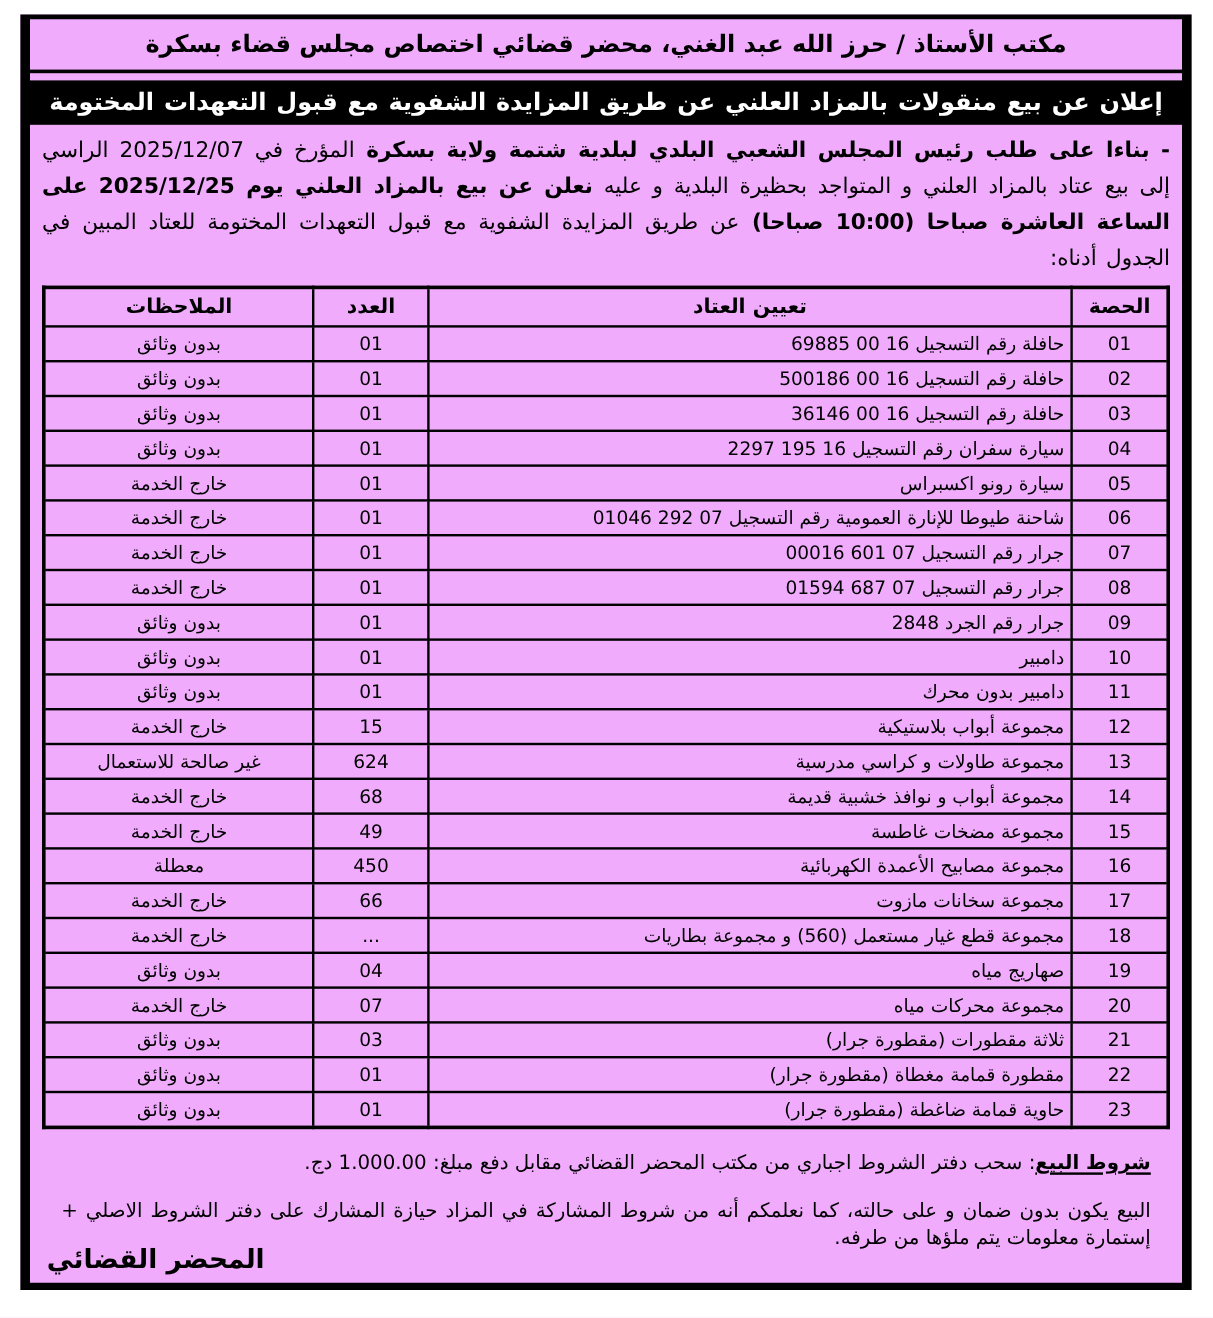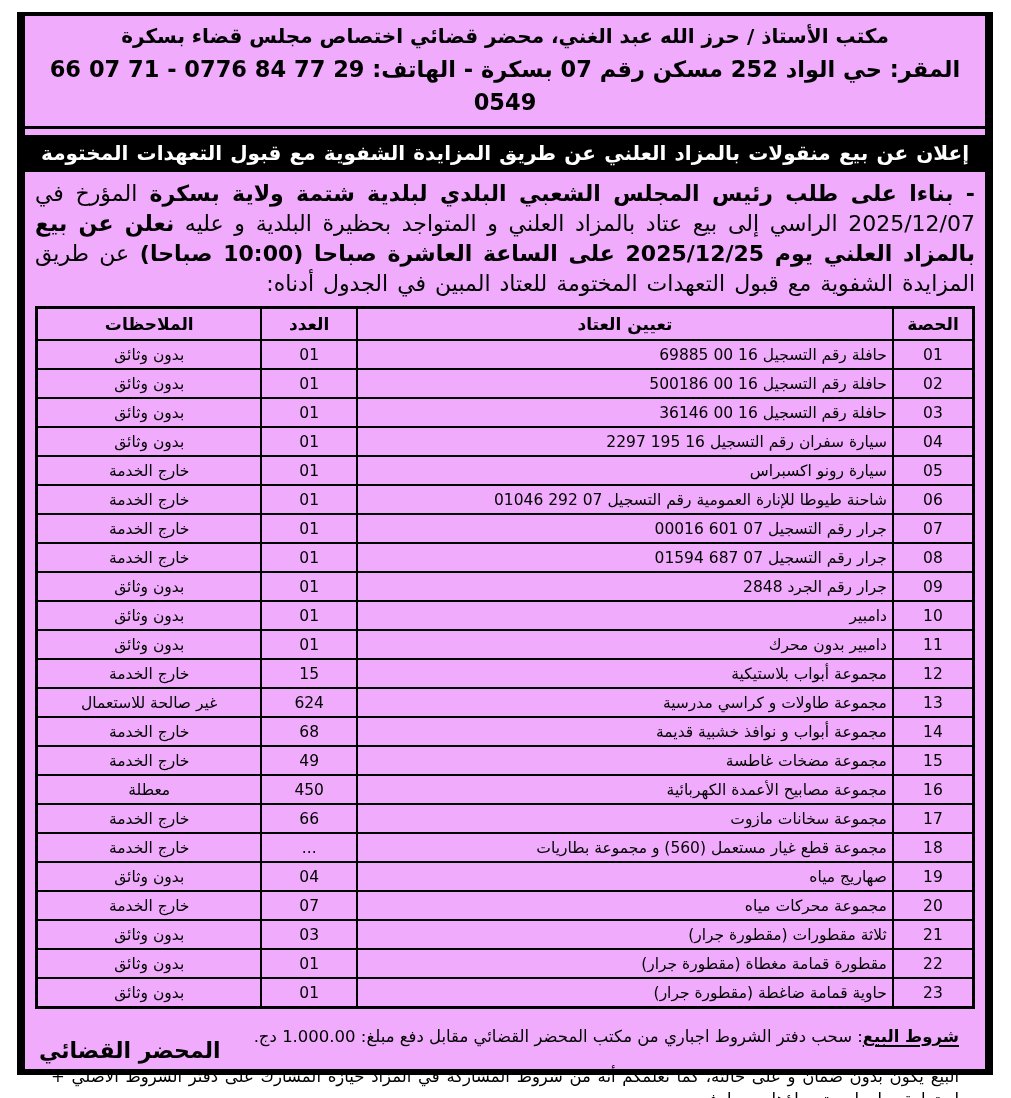--- a/index.html
+++ b/index.html
@@ -17,21 +17,21 @@
   }
   .office-line1{font-size:20px;font-weight:bold;line-height:30px;}
   .office-line2{font-size:22.5px;font-weight:bold;line-height:33px;margin-top:2px;}
   .banner{
     margin-top:6px;background:#000;color:#fff;font-weight:bold;
     font-size:20px;line-height:27px;padding:5px 16px;
     text-align:justify;text-align-last:justify;
   }
   .content{padding:2px 10px 0;}
   .intro{
-    font-size:22px;line-height:30px;text-align:justify;
+    font-size:18px;line-height:30px;text-align:justify;
     margin:5px 0 7px;word-spacing:2px;
   }
   .intro .b{font-weight:bold;}
   table.etable{
     width:100%;border-collapse:collapse;border:3px solid #000;table-layout:fixed;
   }
   table.etable th,table.etable td{
     border:2px solid #000;vertical-align:middle;text-align:center;
     padding:1px 5px;overflow:hidden;white-space:nowrap;
   }
@@ -47,21 +47,20 @@
     font-weight:bold;font-size:22px;
   }
 </style>
 </head>
 <body>
 
 <div class="frame">
 
   <div class="office">
     <div class="office-line1">مكتب الأستاذ / حرز الله عبد الغني، محضر قضائي اختصاص مجلس قضاء بسكرة</div>
-    <div class="office-line2">المقر: حي الواد 252 مسكن رقم 07 بسكرة - الهاتف: 29 77 84 0776 - 71 07 66 0549</div>
   </div>
 
   <div class="banner">إعلان عن بيع منقولات بالمزاد العلني عن طريق المزايدة الشفوية مع قبول التعهدات المختومة</div>
 
   <div class="content">
 
     <p class="intro"><span class="seg-b b">- بناءا على طلب رئيس المجلس الشعبي البلدي لبلدية شتمة ولاية بسكرة </span><span>المؤرخ في 2025/12/07 الراسي إلى بيع عتاد بالمزاد العلني و المتواجد بحظيرة البلدية و عليه </span><span class="seg-b b">نعلن عن بيع بالمزاد العلني يوم 2025/12/25 على الساعة العاشرة صباحا (10:00 صباحا) </span><span>عن طريق المزايدة الشفوية مع قبول التعهدات المختومة للعتاد المبين في الجدول أدناه:</span></p>
 
     <table class="etable">
       <colgroup>

